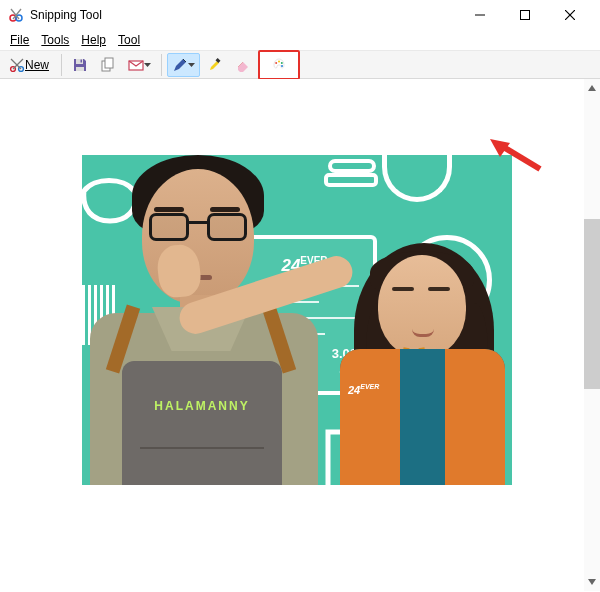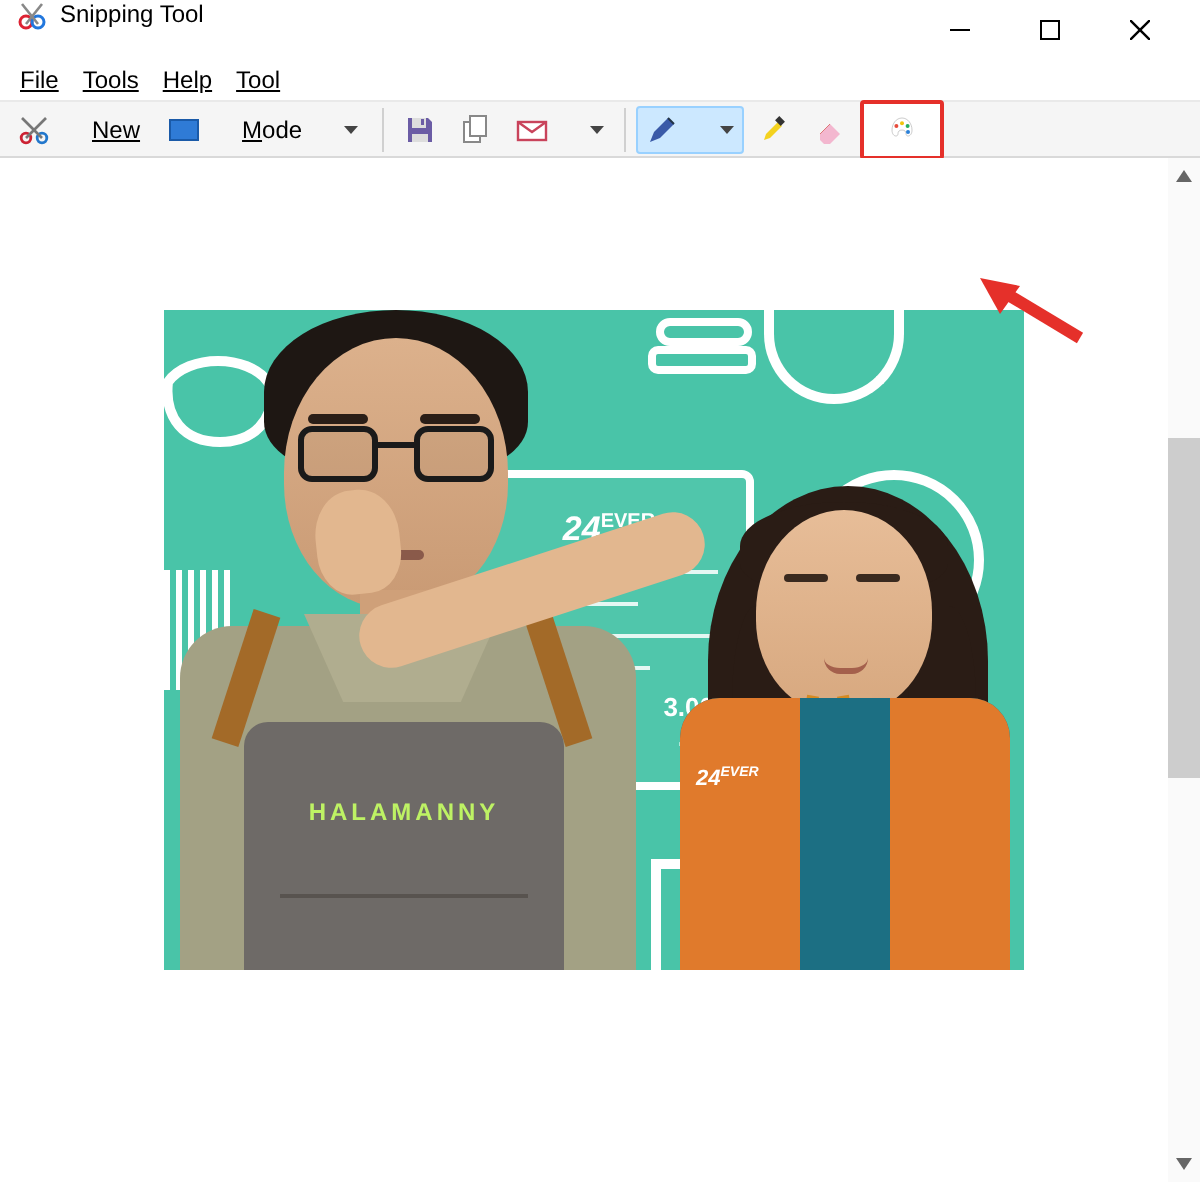--- a/index.html
+++ b/index.html
@@ -1,32 +1,32 @@
 <!DOCTYPE html>
 <html><head>
 <meta charset="utf-8">
 <style>
   * { box-sizing: border-box; margin: 0; padding: 0; }
   body { font-family: "Segoe UI", Tahoma, sans-serif; font-size: 12px; background: #fff; width: 600px; height: 592px; overflow: hidden; position: relative; }
 
   
-  .titlebar { height: 30px; display: flex; padding: 0 8px; background: #fff; }
+  .titlebar { height: 30px; display: flex; align-items: center; padding: 0 8px; background: #fff; }
   .app-icon { width: 16px; height: 16px; margin-right: 6px; display:inline-flex; align-items:center; justify-content:center; }
   .app-title { flex: 1; font-size: 12px; color: #000; }
   .win-controls { display: flex; }
   .win-btn { width: 45px; height: 30px; display: flex; align-items: center; justify-content: center; cursor: pointer; }
   .win-btn svg { width: 10px; height: 10px; }
 
   
   .menubar { height: 20px; display: flex; align-items: center; padding: 0 4px; background: #fff; }
   .menu-item { padding: 2px 6px; font-size: 12px; cursor: default; text-decoration: underline; }
 
   
   .toolbar { height: 29px; background: #f5f5f5; border-top: 1px solid #e9e9e9; border-bottom: 1px solid #d9d9d9; display: flex; align-items: center; padding: 0 4px; gap: 2px; }
-  .tool-btn { height: 24px; min-width: 24px; display: flex; align-items: center; justify-content: center; padding: 0 4px; cursor: default; border: 1px solid transparent; border-radius: 2px; gap: 21px; }
+  .tool-btn { height: 24px; min-width: 24px; display: flex; align-items: center; justify-content: center; padding: 0 4px; cursor: default; border: 1px solid transparent; border-radius: 2px; gap: 0; }
   .tool-btn.with-text { padding: 0 6px 0 4px; }
   .tool-btn u { text-decoration: underline; }
   .tool-sep { width: 1px; height: 22px; background: #d0d0d0; margin: 0 3px; }
   .dropdown-arrow { width: 7px; height: 4px; }
   .tool-icon { width: 16px; height: 16px; display: inline-flex; align-items:center; justify-content:center; }
   .tool-btn.selected { background: #cce8ff; border-color: #99d1ff; }
   .tool-btn.highlighted-red { border: 2px solid #e5302a; width: 42px; height: 30px; background:#fff; }
 
   
   .content-area { width: 600px; position: relative; background: #fff; }
@@ -148,31 +148,20 @@
       <svg viewBox="0 0 16 16">
           <circle cx="4" cy="12" r="2.4" fill="none" stroke="#c23" stroke-width="1.4"></circle>
           <circle cx="12" cy="12" r="2.4" fill="none" stroke="#27c" stroke-width="1.4"></circle>
           <line x1="2" y1="2" x2="12" y2="12" stroke="#777" stroke-width="1.3"></line>
           <line x1="14" y1="2" x2="4" y2="12" stroke="#777" stroke-width="1.3"></line>
         </svg>
     </span>
     <span><u>New</u></span>
   </div>
 
-  <div class="tool-btn with-text">
-    <span class="tool-icon">
-      <svg viewBox="0 0 16 16">
-          <rect x="1" y="3" width="14" height="10" fill="#2f7bd6" stroke="#1a5aa8"></rect>
-        </svg>
-    </span>
-    <span><u>M</u><span>ode</span></span>
-    <svg class="dropdown-arrow" viewBox="0 0 7 4">
-        <path d="M0 0 L3.5 4 L7 0 Z" fill="#444"></path>
-      </svg>
-  </div>
 
 
   <div class="tool-sep"></div>
 
   <div class="tool-btn">
     <span class="tool-icon">
       <svg viewBox="0 0 16 16">
           <path d="M2 2h10l2 2v10H2z" fill="#6b5ca5"></path>
           <rect x="4" y="2" width="7" height="5" fill="#ddd"></rect>
           <rect x="4" y="10" width="8" height="4" fill="#ddd"></rect>

